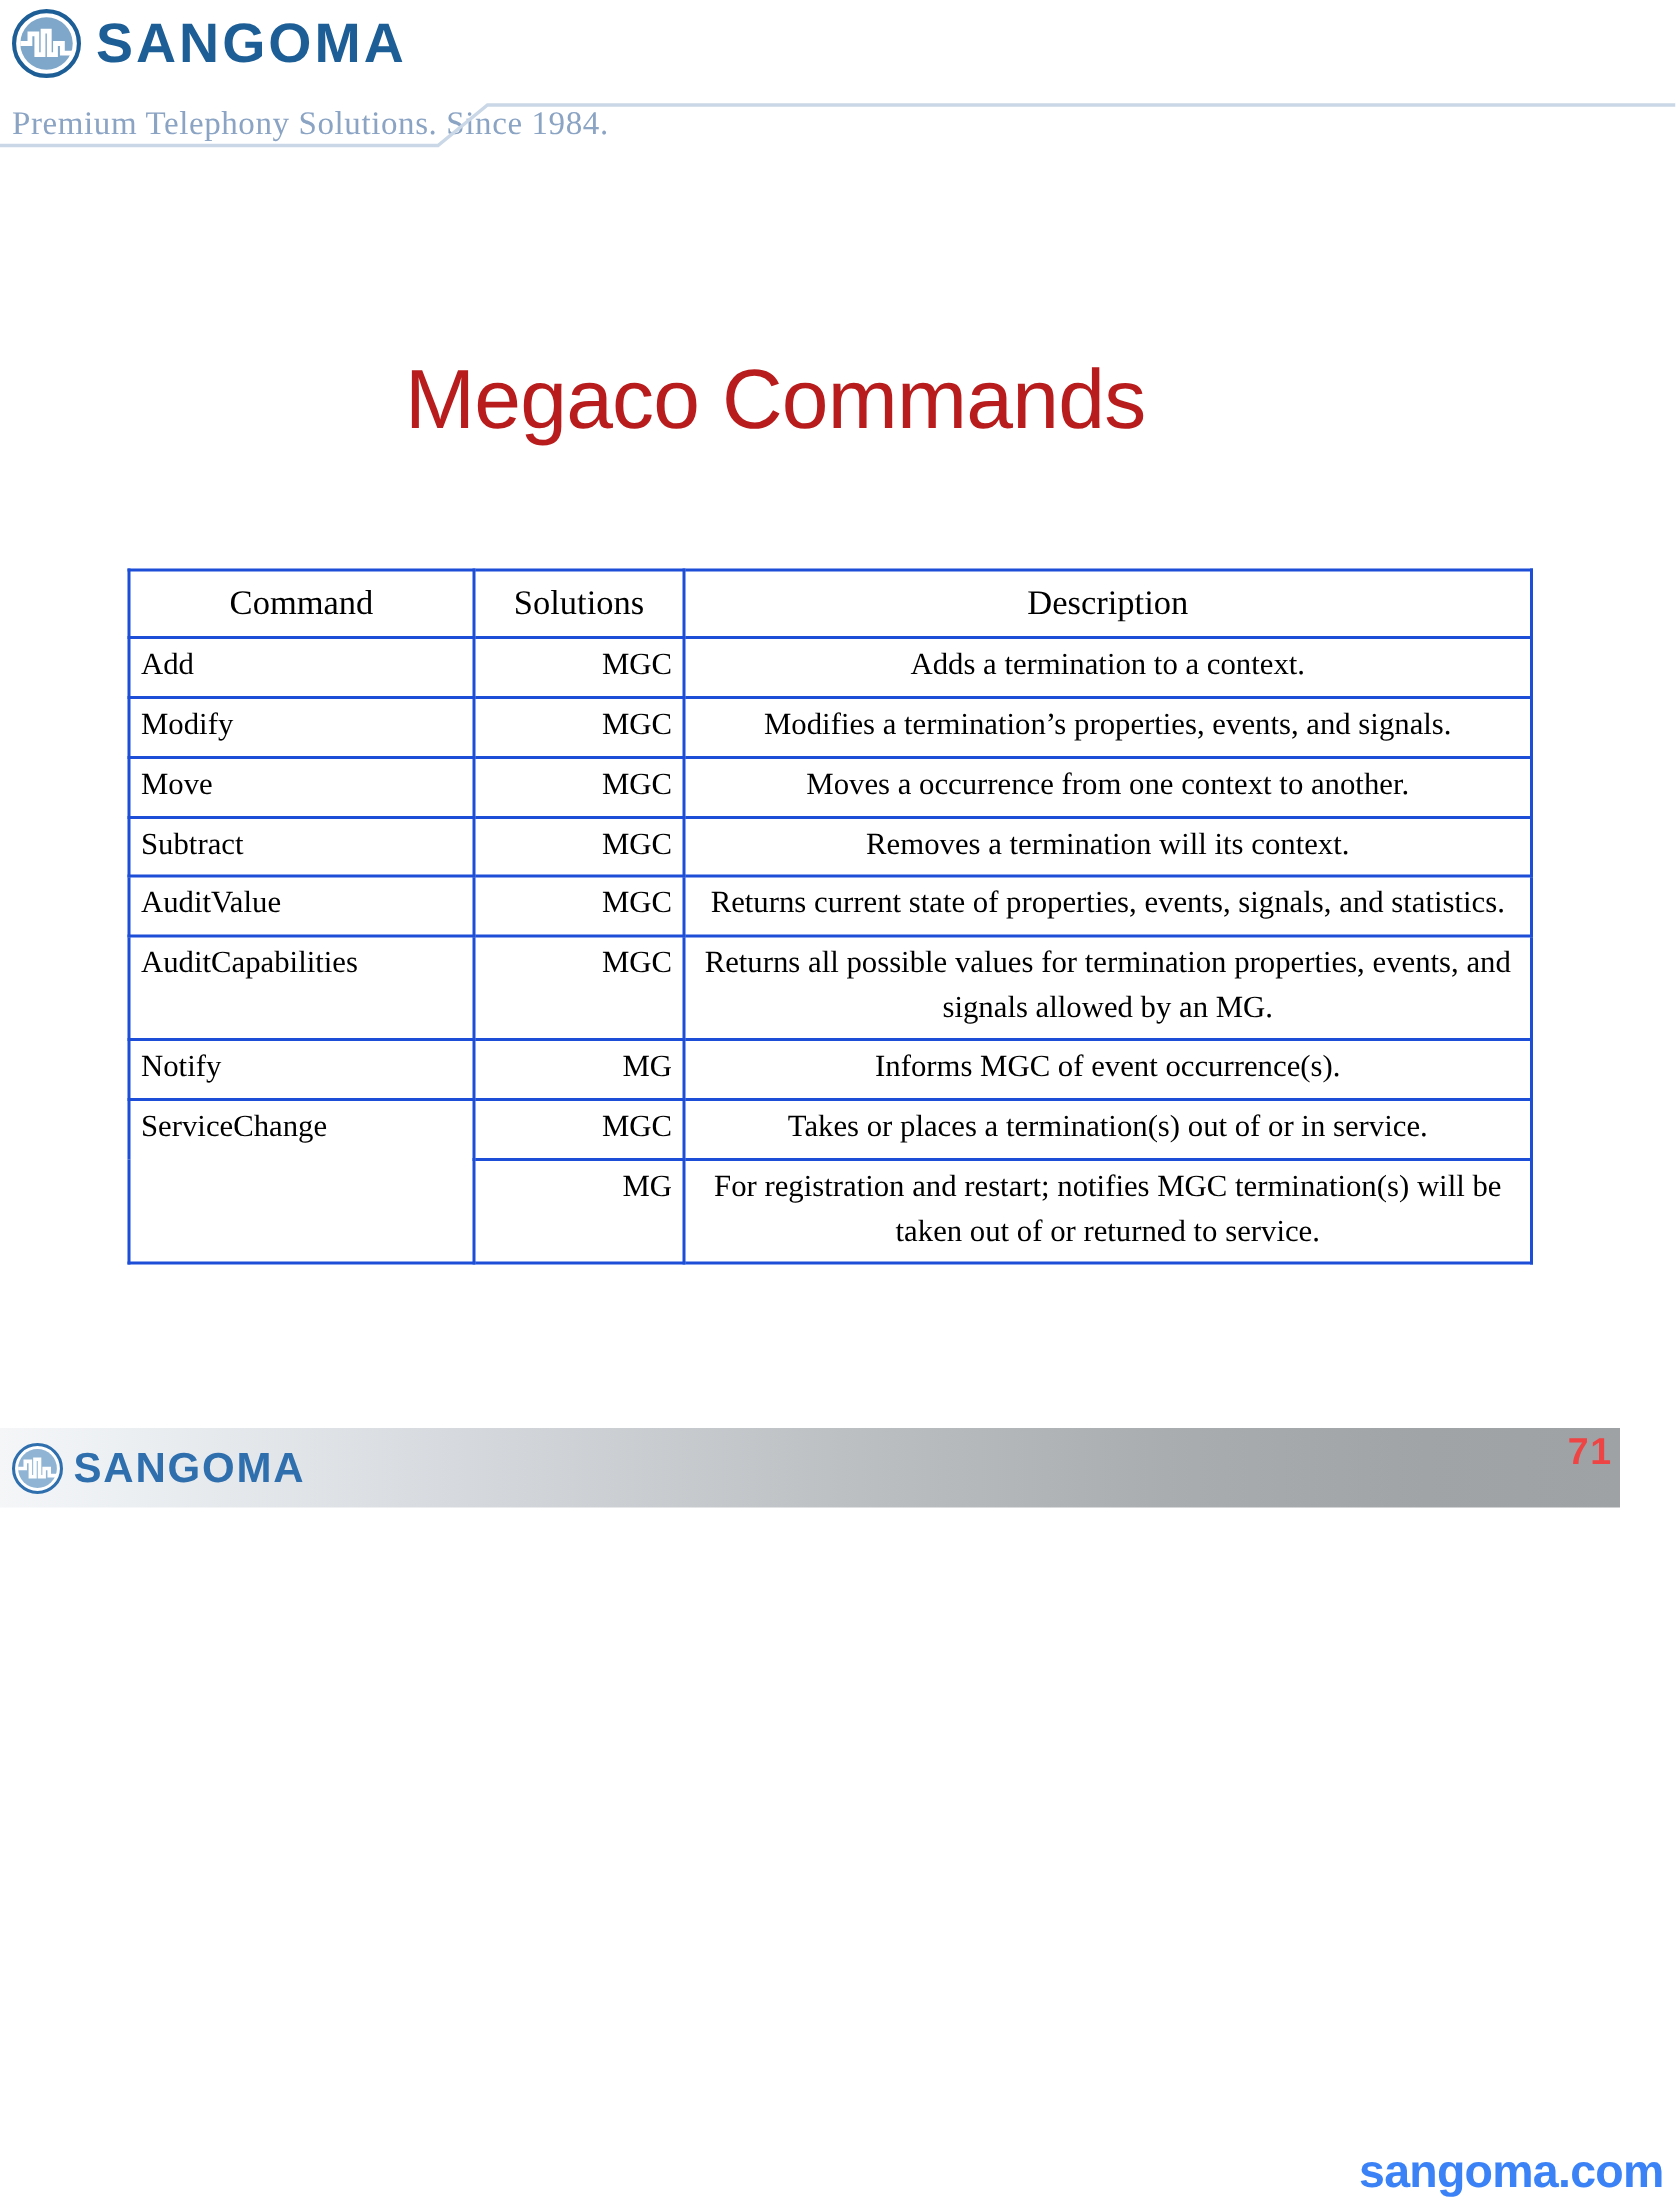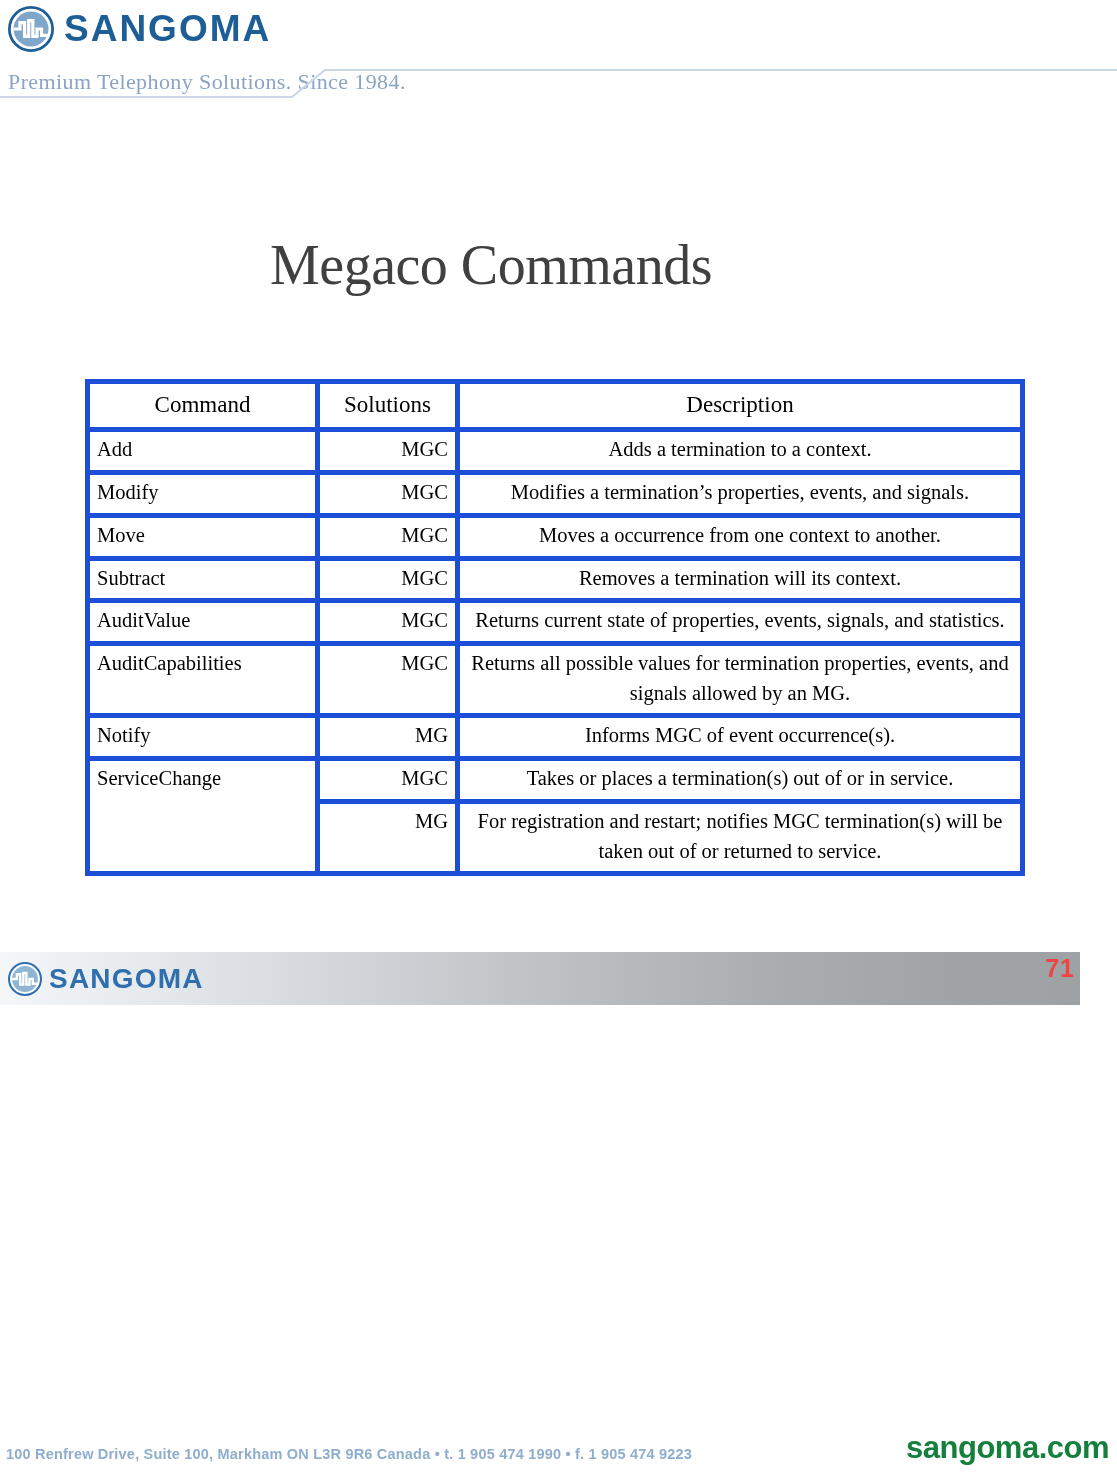--- a/index.html
+++ b/index.html
@@ -60,45 +60,45 @@
     top: 66px;
     width: 1117px;
     height: 34px;
   }
 
   
   .slide-title {
     position: absolute;
     left: 270px;
     top: 233px;
-    font-family: Liberation Serif, serif;
+    font-family: Liberation Sans, sans-serif;
     font-size: 56px;
     font-weight: normal;
-    color: #404040;
+    color: #b91c1c;
     letter-spacing: -0.5px;
     white-space: nowrap;
   }
 
   
   .cmd-table-wrap {
     position: absolute;
     left: 85px;
     top: 379px;
     width: 935px;
   }
   table.cmd-table {
     border-collapse: collapse;
     width: 935px;
     table-layout: fixed;
     font-family: "Liberation Serif", serif;
     color: #000000;
   }
   table.cmd-table td,
   table.cmd-table th {
-    border: 5px solid #1d4ed8;
+    border: 2px solid #1d4ed8;
     padding: 3px 7px 5px 7px;
     font-weight: normal;
     font-size: 20.5px;
     line-height: 1.45;
     vertical-align: top;
   }
   table.cmd-table th {
     text-align: center;
     font-size: 23px;
     padding-top: 4px;
@@ -174,21 +174,21 @@
     letter-spacing: 0.2px;
     white-space: nowrap;
   }
   .site-url {
     position: absolute;
     right: 8px;
     bottom: 0px;
     font-family: "Liberation Sans", sans-serif;
     font-size: 31px;
     font-weight: bold;
-    color: #15803d;
+    color: #3b82f6;
     letter-spacing: -0.5px;
     white-space: nowrap;
   }
 </style>
 </head>
 <body>
 
 <div class="page-header">
 
   <div class="brand-logo-top">
@@ -280,15 +280,14 @@
     <circle cx="50" cy="50" r="47" fill="#ffffff" stroke="#2f6fae" stroke-width="6"></circle>
     <circle cx="50" cy="50" r="38" fill="#8fb4d4"></circle>
     <path d="M12 50 h14 v-14 h10 v30 h9 v-34 h9 v34 h9 v-16 h10 v14 h16" fill="none" stroke="#ffffff" stroke-width="7" stroke-linejoin="miter"></path>
   </svg>
   <span class="brand-wordmark-footer">SANGOMA</span>
 </div>
 
 <div class="page-number">71</div>
 
 <div class="bottom-footer">
-  <div class="address-line">100 Renfrew Drive, Suite 100, Markham ON L3R 9R6 Canada  •  t. 1 905 474 1990  •  f. 1 905 474 9223</div>
   <div class="site-url">sangoma.com</div>
 </div>
 
 </body></html>

